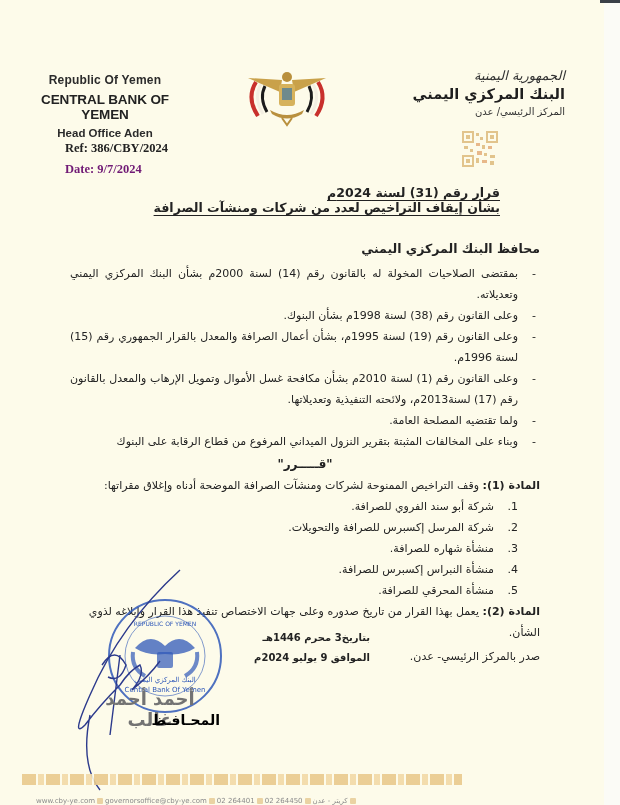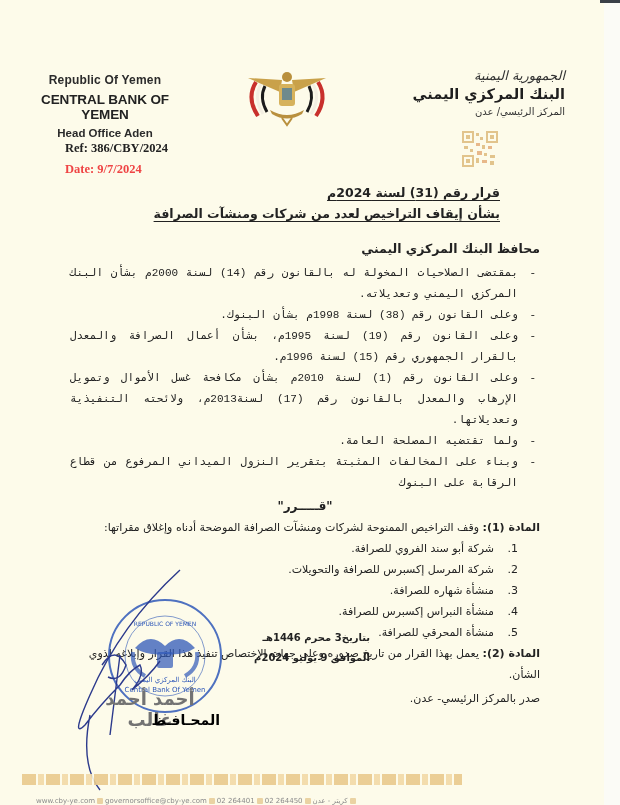--- a/index.html
+++ b/index.html
@@ -22,46 +22,46 @@
       position: absolute; left: 600px; top: 0; width: 20px; height: 3px;
       background: #3a4048;
     }
 
     
     .en-header { position: absolute; left: 30px; top: 73px; width: 150px; text-align: center; }
     .en-header .l1 { font-family: "Liberation Sans", sans-serif; font-size: 12px; font-weight: bold; color: #2b2b2b; letter-spacing: 0.2px; }
     .en-header .l2 { font-family: "Liberation Sans", sans-serif; font-size: 13.5px; font-weight: bold; color: #222; margin-top: 5px; letter-spacing: -0.1px; }
     .en-header .l3 { font-family: "Liberation Sans", sans-serif; font-size: 11.5px; font-weight: bold; color: #2b2b2b; margin-top: 5px; }
     .ref { position: absolute; left: 65px; top: 141px; font-family: "Liberation Serif", serif; font-weight: bold; font-size: 12.5px; color: #222; }
-    .date { position: absolute; left: 65px; top: 162px; font-family: "Liberation Serif", serif; font-weight: bold; font-size: 12.5px; color: #ef4444; text-align: right; }
+    .date { position: absolute; left: 65px; top: 162px; font-family: "Liberation Serif", serif; font-weight: bold; font-size: 12.5px; color: #701a75; text-align: right; }
 
     
     .emblem { position: absolute; left: 242px; top: 68px; width: 90px; height: 60px; }
 
     
     .ar-header { position: absolute; left: 400px; top: 68px; width: 165px; text-align: right; direction: rtl; }
     .ar-header .l1 { font-family: "DejaVu Serif", serif; font-size: 13px; color: #333; font-style: italic; }
     .ar-header .l2 { font-family: "DejaVu Sans", sans-serif; font-size: 14.5px; font-weight: bold; color: #1e1e1e; margin-top: 3px; }
     .ar-header .l3 { font-size: 10px; color: #333; margin-top: 4px; }
     .qr { position: absolute; left: 462px; top: 131px; width: 36px; height: 36px; }
 
     
     .title { position: absolute; left: 100px; top: 185px; width: 400px; text-align: right; direction: rtl; }
     .title .t1, .title .t2 {
       font-weight: bold; font-size: 12.5px; color: #222;
       text-decoration: underline; text-underline-offset: 3px;
     }
     .title .t1 { display: block; }
-    .title .t2 { display: block; margin-top: 6px; }
+    .title .t2 { display: block; }
 
     
     .body { position: absolute; left: 70px; top: 238px; width: 470px; direction: rtl; font-size: 11px; line-height: 21px; color: #222; }
     .gov-title { font-weight: bold; font-size: 12.5px; margin-bottom: 4px; text-align: right; padding-right: 0; }
     .pre-list { list-style: none; }
-    .pre-list li { position: relative; padding-right: 22px; text-align: justify; font-family: Liberation Mono, monospace; }
+    .pre-list li { position: relative; padding-right: 22px; text-align: justify; }
     .pre-list li::before { content: "-"; position: absolute; right: 4px; top: 0; }
     .decided { text-align: center; font-weight: bold; font-size: 12px; margin: 2px 0 0; }
     .article { font-size: 11px; text-align: right; }
     .article .lbl { font-weight: bold; }
     .numbered { list-style: none; padding-right: 22px; }
     .numbered li { display: flex; gap: 10px; }
     .numbered li .n { min-width: 14px; }
     .issued { padding-right: 0; margin-top: 3px; }
 
     

